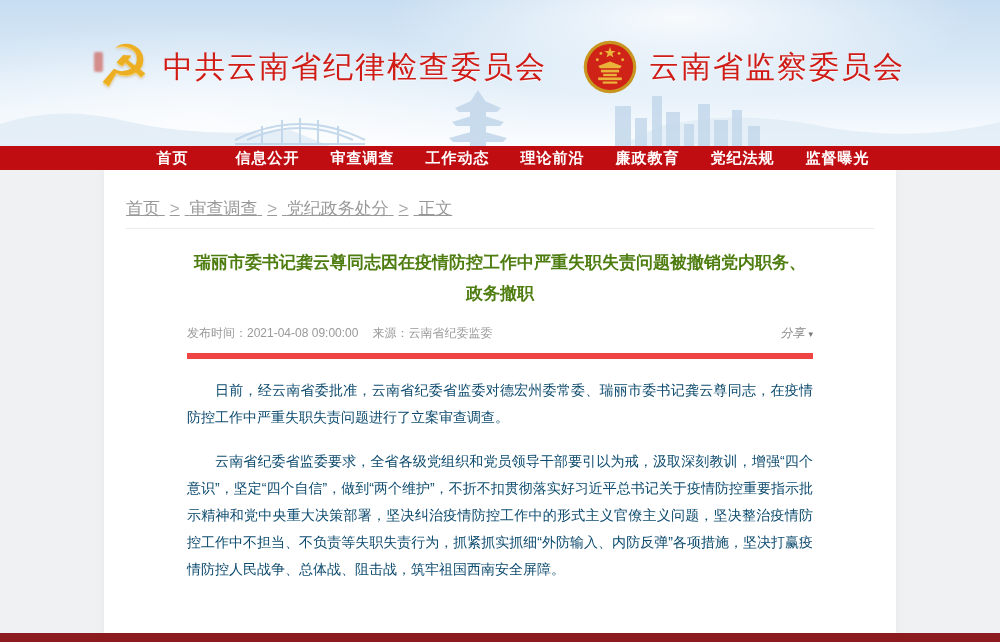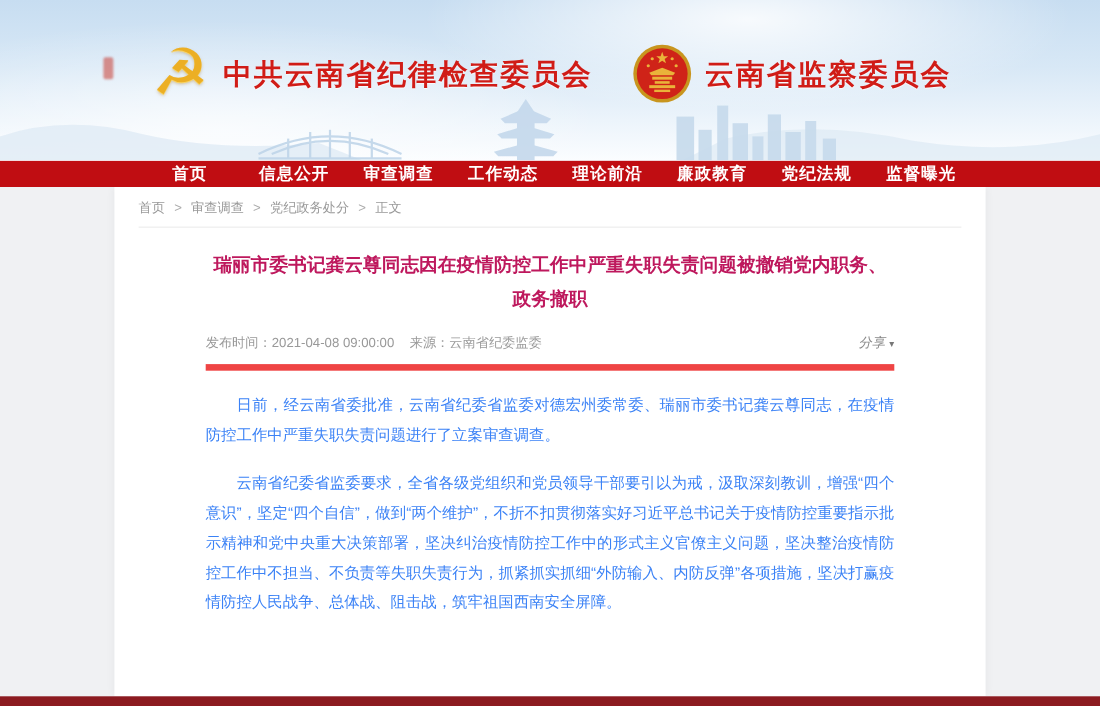--- a/index.html
+++ b/index.html
@@ -9,47 +9,47 @@
   
   .banner{position:relative;height:146px;overflow:hidden;
     background:
       radial-gradient(ellipse 420px 120px at 68% 12%, rgba(255,255,255,.85), rgba(255,255,255,0) 70%),
       radial-gradient(ellipse 500px 140px at 20% 80%, rgba(255,255,255,.65), rgba(255,255,255,0) 70%),
       linear-gradient(180deg,#c7ddf1 0%,#d8e8f6 42%,#ecf4fb 75%,#fbfdff 100%);}
   .banner-skyline{position:absolute;left:0;bottom:0;width:1000px;height:64px;}
   .banner-deco-red{position:absolute;left:94px;top:52px;width:9px;height:20px;background:rgba(198,44,32,.5);filter:blur(1px);border-radius:2px;}
   .banner-inner{position:absolute;left:0;top:38px;width:100%;display:flex;justify-content:center;align-items:center;gap:34px;}
   .org{display:flex;align-items:center;gap:10px;}
-  .org-name{font-size:26px;font-weight:700;color:#d01c17;letter-spacing:2px;text-shadow:0 1px 1px rgba(255,255,255,.8);}
+  .org-name{font-size:30px;font-weight:400;color:#d01c17;letter-spacing:2px;text-shadow:0 1px 1px rgba(255,255,255,.8);}
   .party-emblem{font-size:58px;line-height:56px;width:58px;height:58px;color:#ecaf24;
     text-shadow:0 1px 0 #f7d469,0 2px 3px rgba(160,100,0,.35);display:inline-block;text-align:center;}
   .nat-emblem{width:58px;height:58px;display:inline-block;}
 
   
   .navbar{height:24px;background:#c00d12;display:flex;align-items:center;padding-left:125px;}
   .nav-item{width:95px;text-align:center;color:#ffffff;font-size:15px;font-weight:700;text-decoration:none;cursor:pointer;letter-spacing:1px;white-space:nowrap;}
 
   
   .content{height:463px;overflow:hidden;}
   .card{width:792px;height:100%;margin:0 auto;background:#ffffff;box-shadow:0 0 8px rgba(0,0,0,.05);box-sizing:border-box;}
-  .breadcrumb{padding:11px 22px 8px 22px;font-size:12px;color:#999;}
+  .breadcrumb{padding:27px 22px 8px 22px;font-size:17px;color:#999;text-decoration:underline;}
   .breadcrumb .sep{margin:0 5px;color:#aaa;}
   .crumb{color:#999;text-decoration:none;cursor:pointer;}
   .crumb.current{cursor:default;}
   .bc-divider{border:none;border-top:1px solid #ececec;margin:0 22px;}
 
   .article{padding:12px 83px 0 83px;}
-  .article-title{font-size:17px;font-weight:700;color:#be185d;text-align:center;line-height:31px;margin:6px 0 16px 0;}
+  .article-title{font-size:17px;font-weight:700;color:#4d7c0f;text-align:center;line-height:31px;margin:6px 0 16px 0;}
   .meta-row{display:flex;justify-content:space-between;align-items:center;font-size:12px;color:#999;padding-bottom:11px;border-bottom:6px solid #ef4444;}
   .meta-left .gap{display:inline-block;width:14px;}
   .share{color:#888;cursor:pointer;user-select:none;font-style:italic;}
   .share .caret{font-size:9px;color:#777;margin-left:4px;}
 
   .article-body{padding-top:18px;}
-  .article-body p{margin:0 0 17px 0;text-indent:2em;font-size:14px;line-height:27px;color:#3b82f6;text-align:justify;}
+  .article-body p{margin:0 0 17px 0;text-indent:2em;font-size:14px;line-height:27px;color:#0c4a6e;text-align:justify;}
 
   
   .footer-bar{position:absolute;left:0;bottom:0;width:100%;height:9px;background:#8c1b20;}
 </style>
 </head>
 <body>
 
 <div class="page">
 
   <header class="banner">

